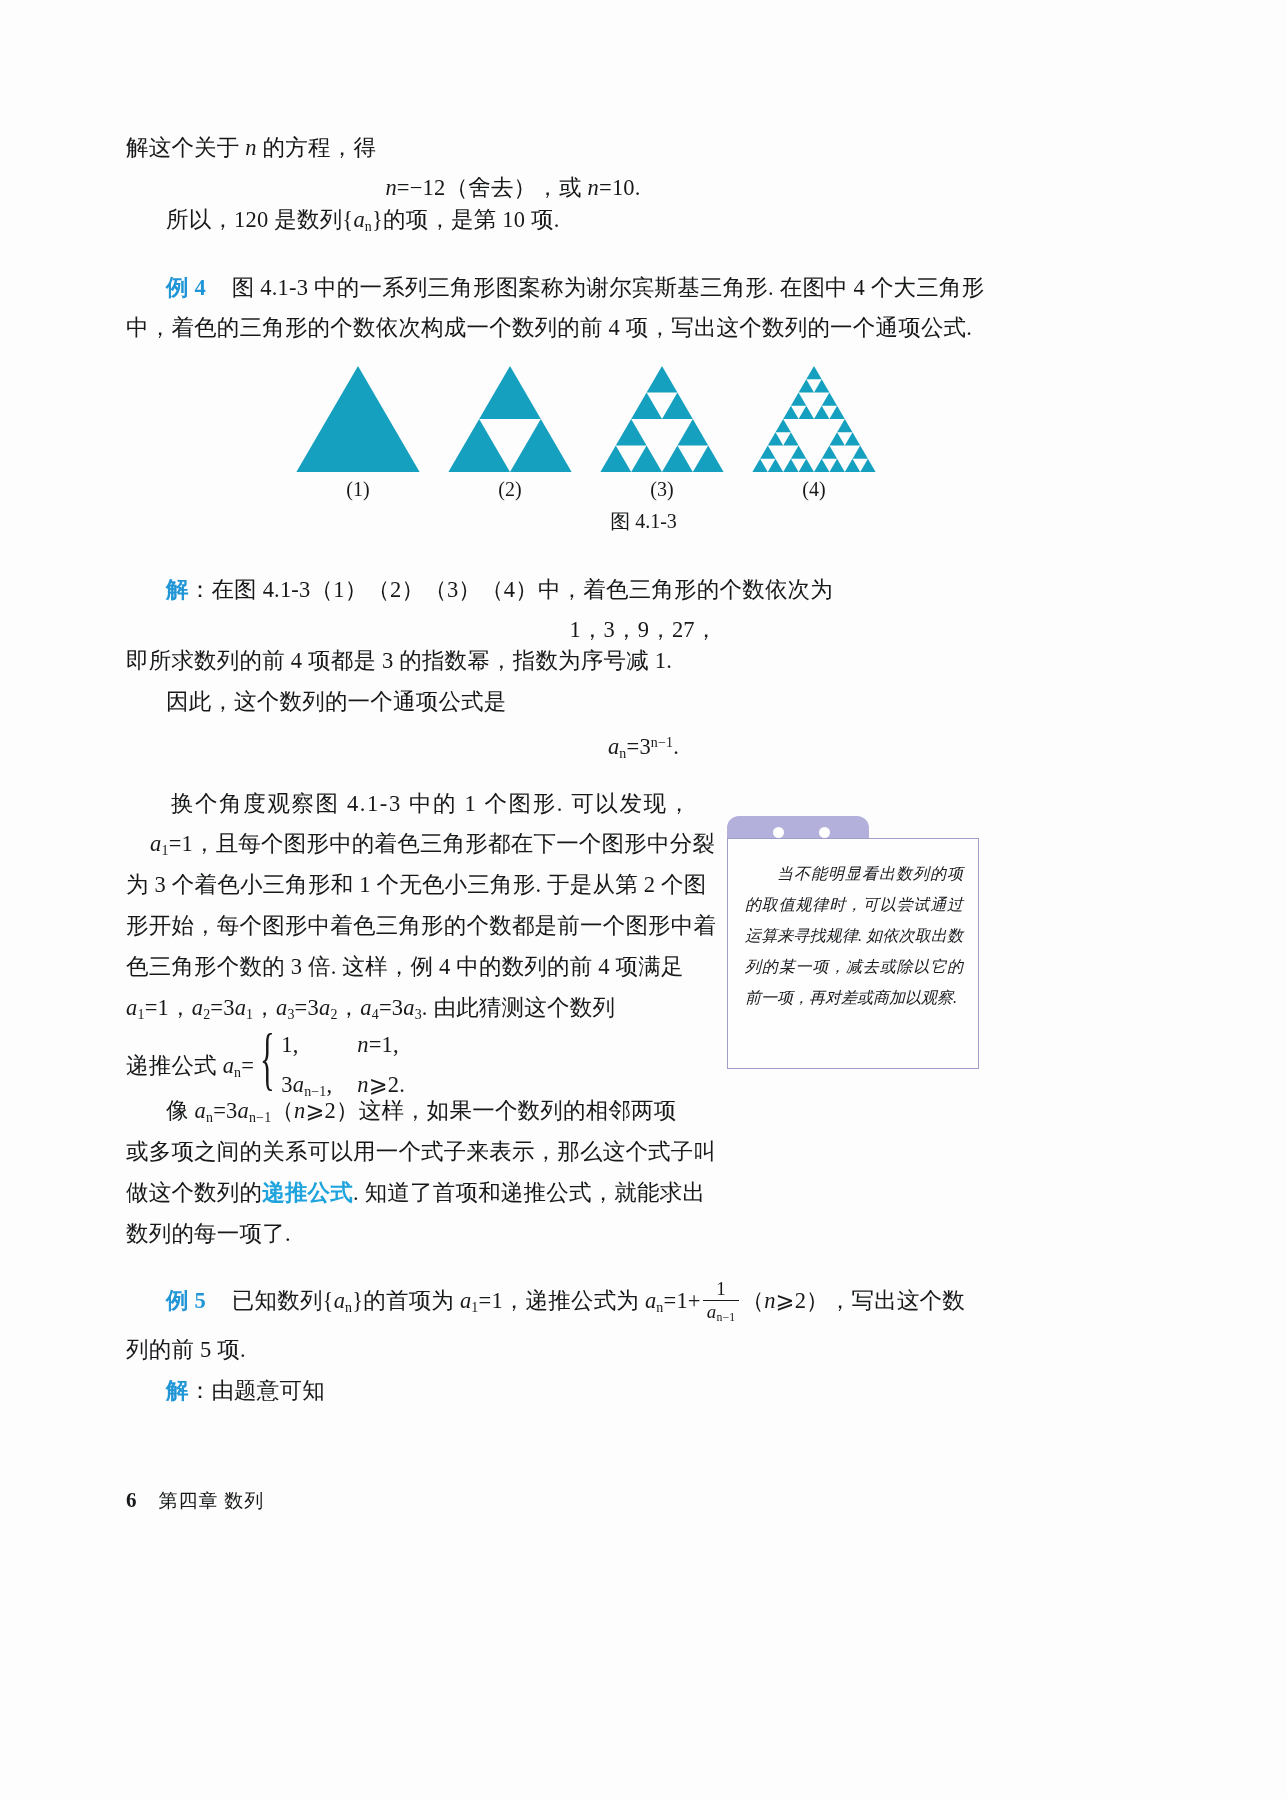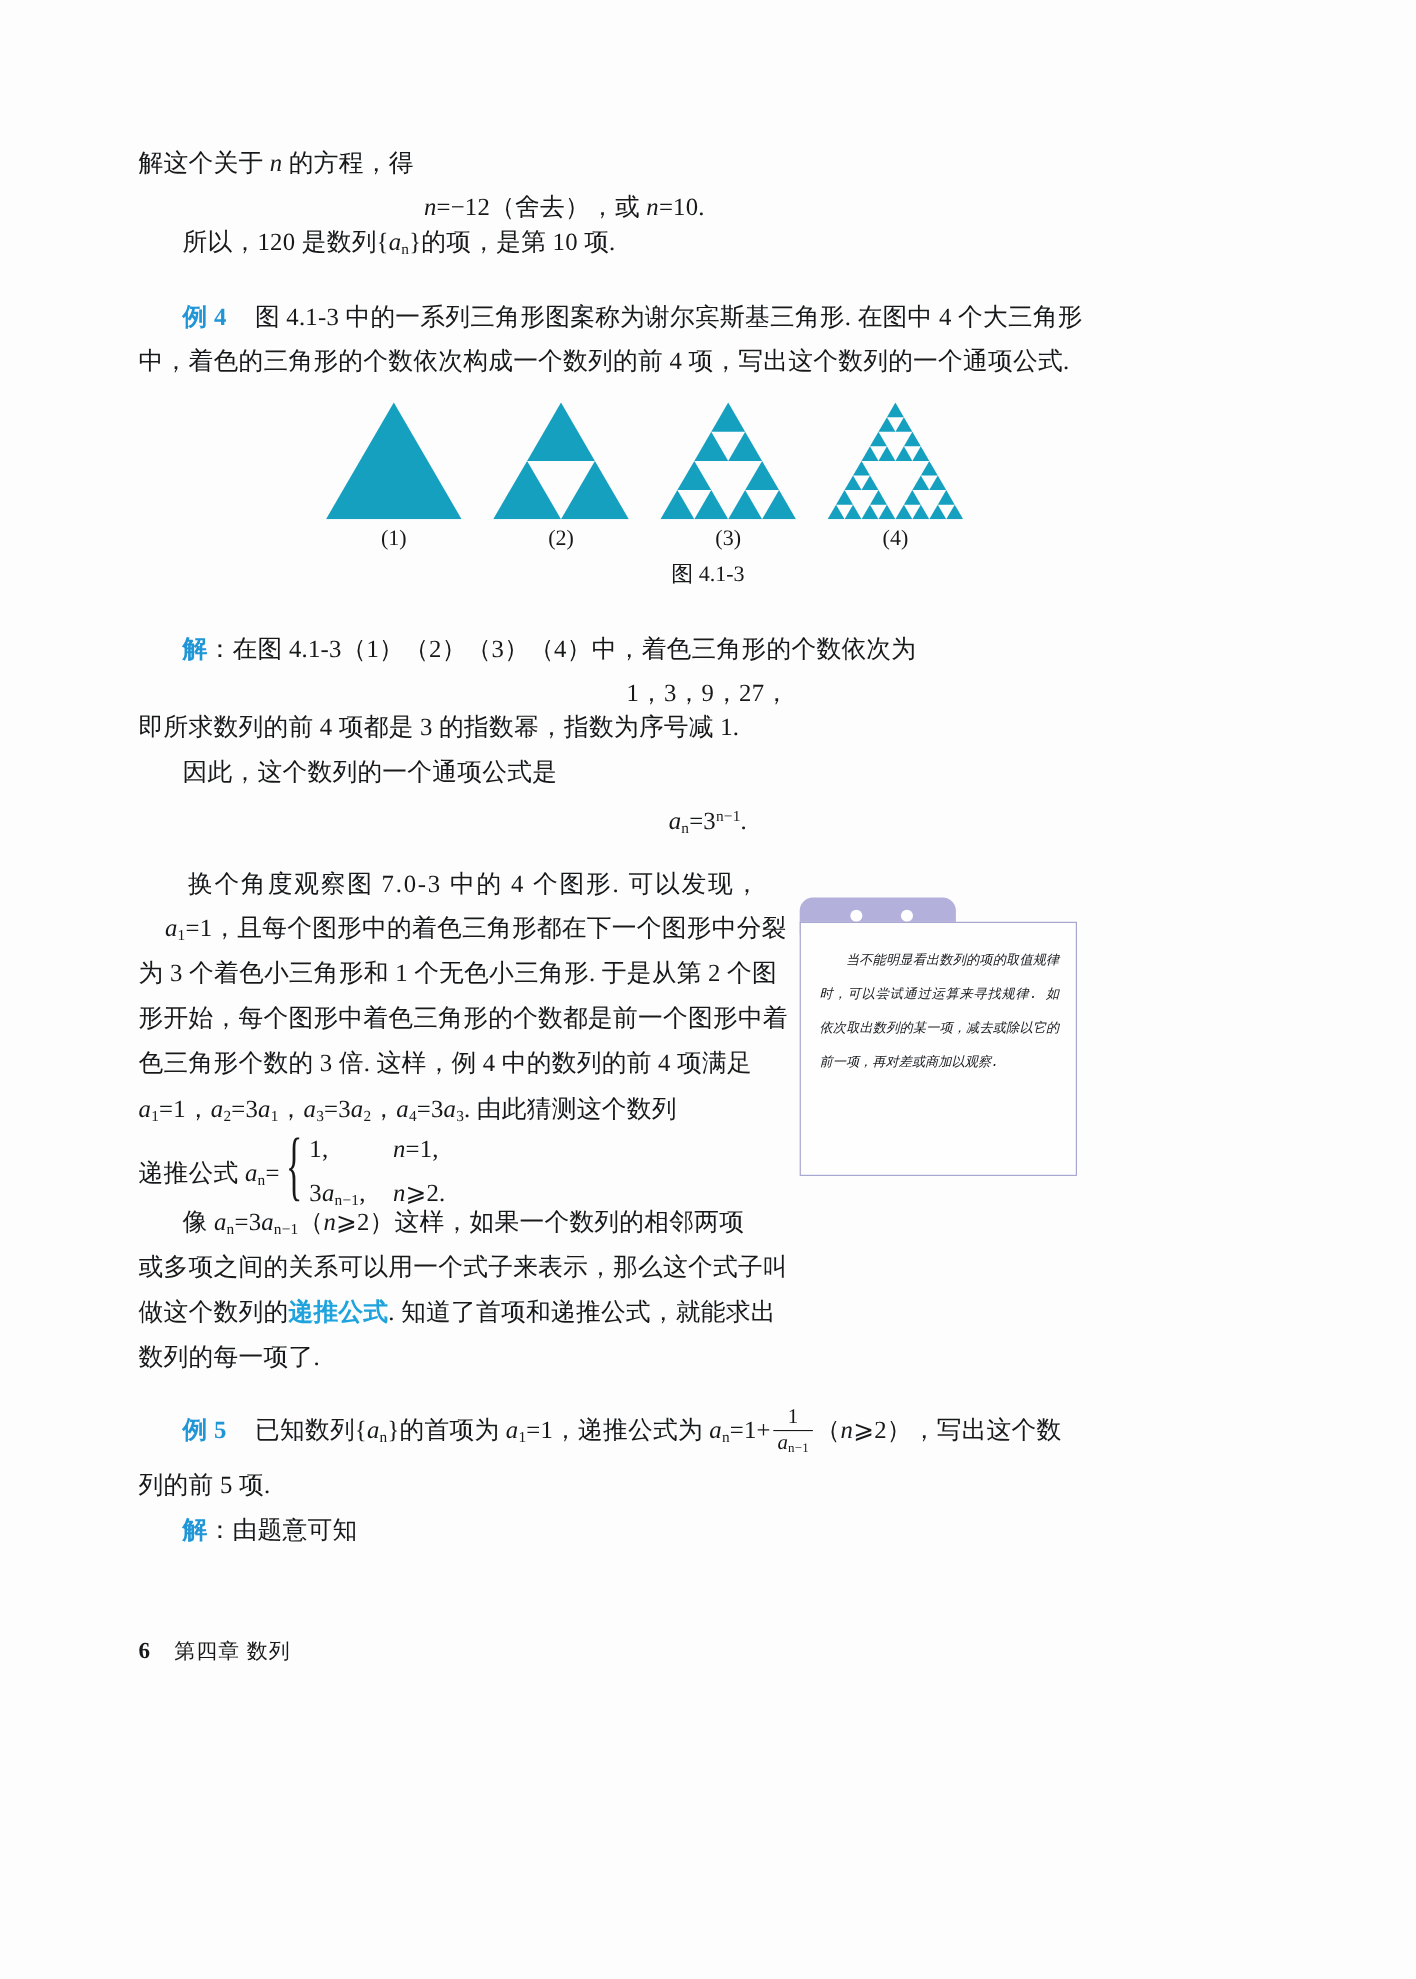--- a/index.html
+++ b/index.html
@@ -83,23 +83,23 @@
     position:absolute;
     top:11px;
     width:11px; height:11px;
     border-radius:50%;
     background:#ffffff;
   }
   #note-body {
     position:absolute;
     left:745px; top:858px;
     width:218px;
-    font-size:12px;
+    font-size:16px;
     line-height:31px;
-    font-family:Liberation Mono, monospace;
+    font-family:Liberation Serif, serif;
     font-style:italic;
     color:#17181a;
     text-indent:2em;
     text-align:justify;
   }
 
   
   .piecewise {
     display:inline-block;
     vertical-align:middle;
@@ -251,21 +251,21 @@
   <div class="tblock" style="left:126px; top:641px;">即所求数列的前 4 项都是 3 的指数幂，指数为序号减 1.</div>
 
   <div class="tblock" style="left:166px; top:682px;">因此，这个数列的一个通项公式是</div>
 
   <div class="tblock center" style="left:0; width:1287px; top:723px;">
     <span style="display:inline-block;"><i class="mv">a</i><sub>n</sub>=3<sup>n−1</sup>.</span>
   </div>
 
   <div class="para" style="left:126px; top:783px; width:580px;">
     <span style="display:inline-block; text-indent:0;">
-      <span style="display:inline-block; width:2em;"></span><span style="letter-spacing:1.6px;">换个角度观察图 7.0-3 中的 4 个图形. 可以发现，</span>
+      <span style="display:inline-block; width:2em;"></span><span style="letter-spacing:1.6px;">换个角度观察图 4.1-3 中的 1 个图形. 可以发现，</span>
     </span>
   </div>
   <div class="tblock" style="left:126px; top:824px;margin-left:24px;">
     <i class="mv">a</i><sub>1</sub><span>=1，且每个图形中的着色三角形都在下一个图形中分裂</span>
   </div>
   <div class="tblock" style="left:126px; top:865px;">为 3 个着色小三角形和 1 个无色小三角形. 于是从第 2 个图</div>
   <div class="tblock" style="left:126px; top:906px;">形开始，每个图形中着色三角形的个数都是前一个图形中着</div>
   <div class="tblock" style="left:126px; top:947px;">色三角形个数的 3 倍. 这样，例 4 中的数列的前 4 项满足</div>
   <div class="tblock" style="left:126px; top:988px;">
     <i class="mv">a</i><sub>1</sub>=1，<i class="mv">a</i><sub>2</sub>=3<i class="mv">a</i><sub>1</sub>，<i class="mv">a</i><sub>3</sub>=3<i class="mv">a</i><sub>2</sub>，<i class="mv">a</i><sub>4</sub>=3<i class="mv">a</i><sub>3</sub>. 由此猜测这个数列

